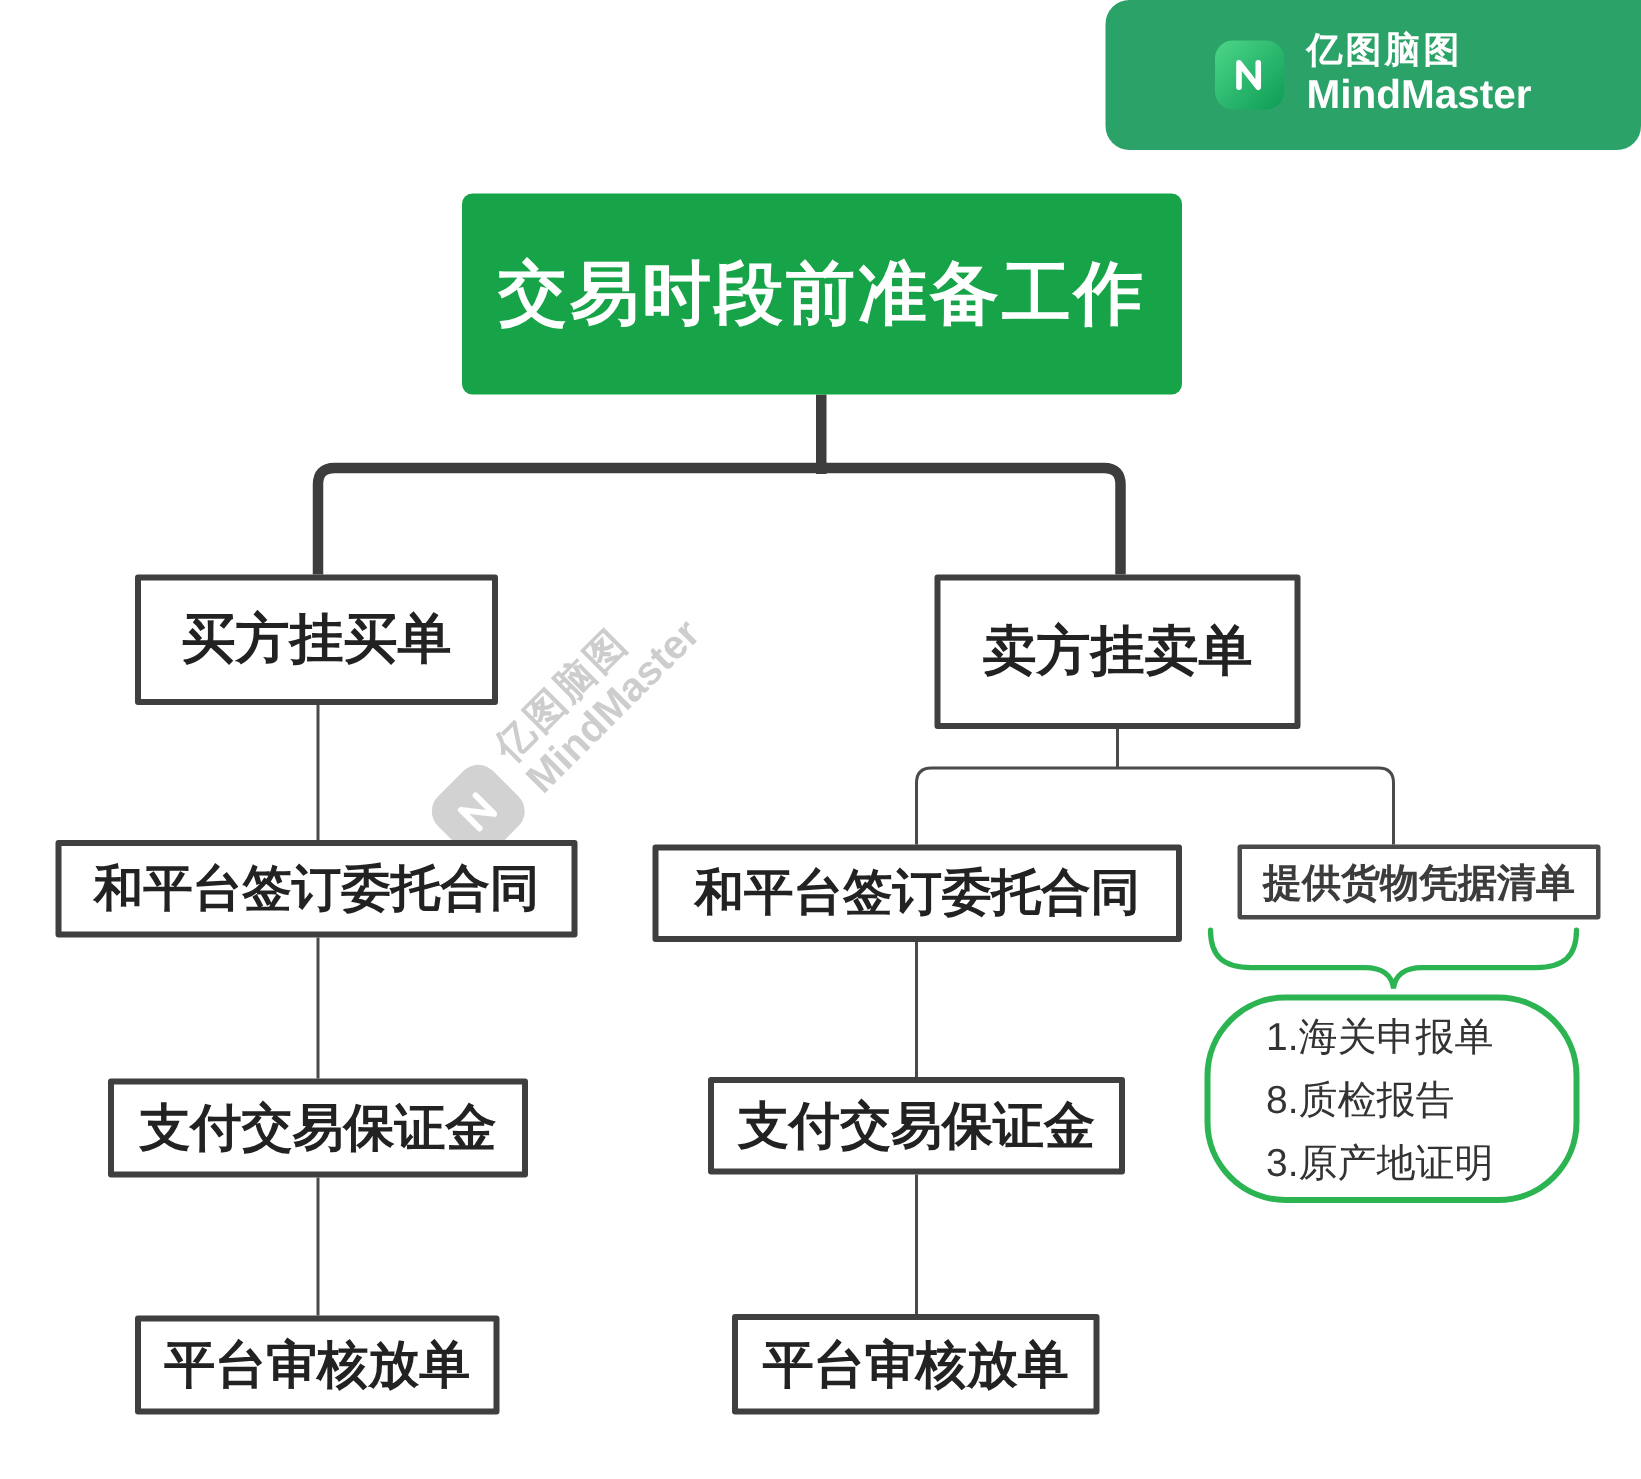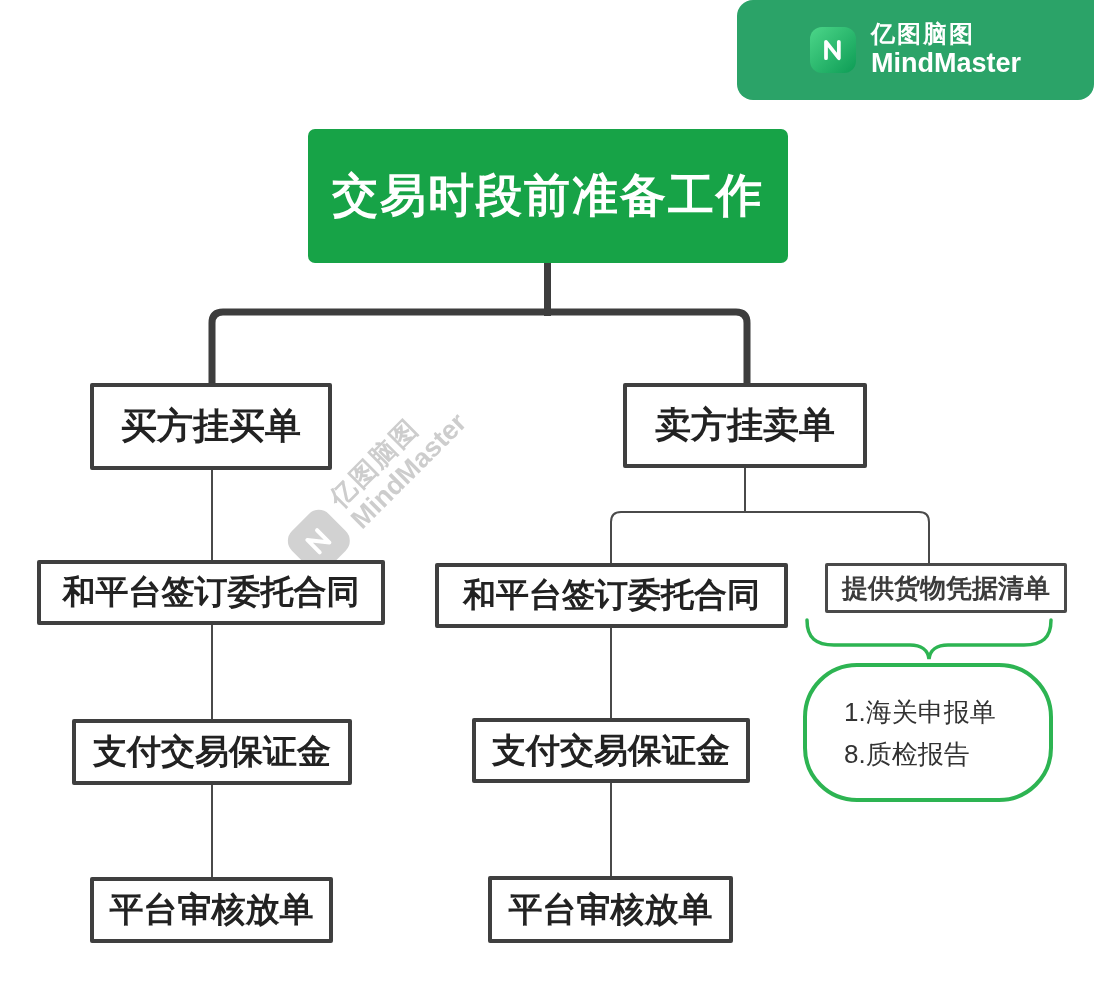--- a/index.html
+++ b/index.html
@@ -86,21 +86,21 @@
   .root {
     left: 308px; top: 129px; width: 480px; height: 134px;
     background: #17a347;
     border: none;
     border-radius: 7px;
     color: #ffffff;
     font-size: 46px;
     letter-spacing: 2px;
   }
   .n-buyer        { left: 90px;  top: 383px; width: 242px; height: 87px; font-size: 36px; }
-  .n-seller       { left: 623px; top: 383px; width: 244px; height: 85px; font-size: 36px; }
+  .n-seller       { left: 623px; top: 383px; width: 244px; height: 103px; font-size: 36px; }
   .n-contract-l   { left: 37px;  top: 560px; width: 348px; height: 65px; font-size: 33px; }
   .n-contract-m   { left: 435px; top: 563px; width: 353px; height: 65px; font-size: 33px; }
   .n-docs         { left: 808px; top: 563px; width: 242px; height: 50px;
                     border-width: 3px; border-color: #4a4a4a;
                     font-size: 26px; font-weight: 600; color: #3c3c3c; margin-left: 17px; }
   .n-deposit-l    { left: 72px;  top: 719px; width: 280px; height: 66px; font-size: 34px; }
   .n-deposit-m    { left: 472px; top: 718px; width: 278px; height: 65px; font-size: 34px; }
   .n-release-l    { left: 90px;  top: 877px; width: 243px; height: 66px; font-size: 34px; }
   .n-release-m    { left: 488px; top: 876px; width: 245px; height: 67px; font-size: 34px; }
 
@@ -184,15 +184,16 @@
 
   <div class="node n-deposit-l">支付交易保证金</div>
   <div class="node n-deposit-m">支付交易保证金</div>
 
   <div class="node n-release-l">平台审核放单</div>
   <div class="node n-release-m">平台审核放单</div>
 
   <div class="doc-list">
     <div class="item">1.海关申报单</div>
     <div class="item">8.质检报告</div>
+    <div class="item">3.原产地证明</div>
   </div>
 
 </div>
 
 </body></html>

